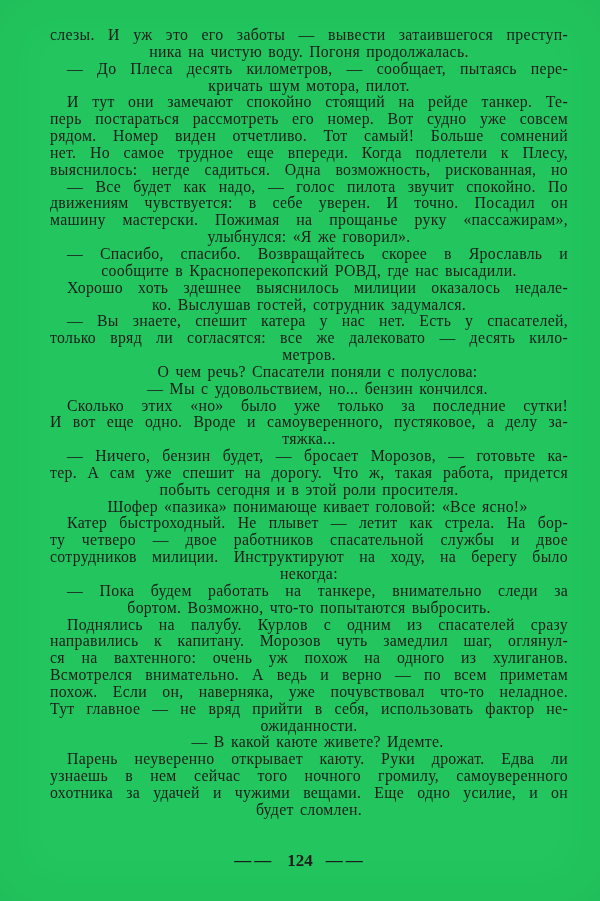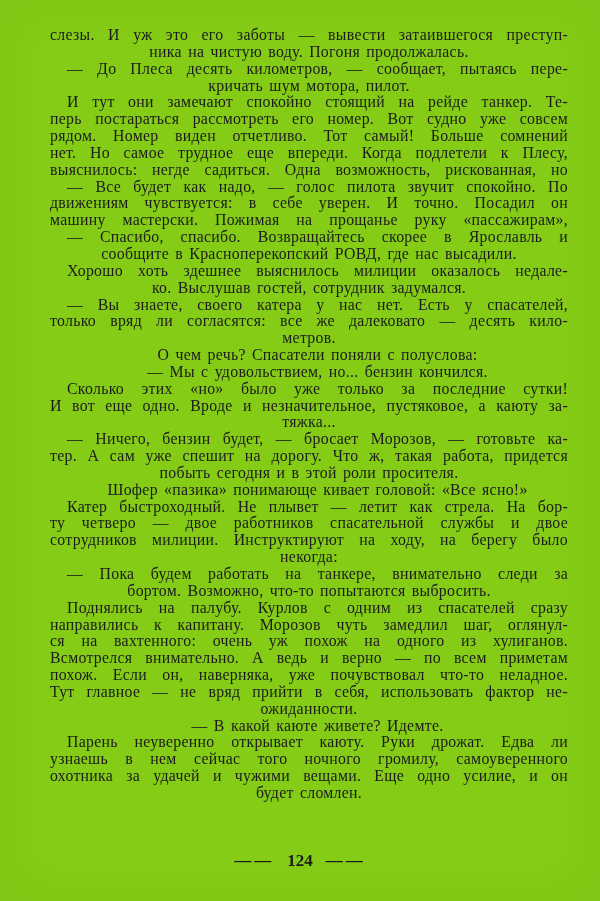--- a/index.html
+++ b/index.html
@@ -5,21 +5,21 @@
   html, body {
     margin: 0;
     padding: 0;
     background: #e9e9e9;
   }
   .page {
     position: relative;
     width: 600px;
     height: 901px;
     margin: 0 auto;
-    background: #84cc16;
+    background: #22c55e;
     box-shadow: inset 0 0 60px rgba(0,0,0,0.045);
     overflow: hidden;
     font-family: "Liberation Serif", "DejaVu Serif", serif;
     color: #1c1c1c;
   }
   .text-block {
     position: absolute;
     left: 50px;
     top: 27px;
     width: 518px;
@@ -70,31 +70,32 @@
     <div class="line i j">— До Плеса десять километров, — сообщает, пытаясь пере-</div>
     <div class="line">кричать шум мотора, пилот.</div>
     <div class="line i j">И тут они замечают спокойно стоящий на рейде танкер. Те-</div>
     <div class="line j">перь постараться рассмотреть его номер. Вот судно уже совсем</div>
     <div class="line j">рядом. Номер виден отчетливо. Тот самый! Больше сомнений</div>
     <div class="line j">нет. Но самое трудное еще впереди. Когда подлетели к Плесу,</div>
     <div class="line j">выяснилось: негде садиться. Одна возможность, рискованная, но</div>
     <div class="line i j">— Все будет как надо, — голос пилота звучит спокойно. По</div>
     <div class="line j">движениям чувствуется: в себе уверен. И точно. Посадил он</div>
     <div class="line j">машину мастерски. Пожимая на прощанье руку «пассажирам»,</div>
+    <div class="line">улыбнулся: «Я же говорил».</div>
     <div class="line i j">— Спасибо, спасибо. Возвращайтесь скорее в Ярославль и</div>
     <div class="line">сообщите в Красноперекопский РОВД, где нас высадили.</div>
     <div class="line i j">Хорошо хоть здешнее выяснилось милиции оказалось недале-</div>
     <div class="line">ко. Выслушав гостей, сотрудник задумался.</div>
-    <div class="line i j">— Вы знаете, своего катера у нас нет. Есть у спасателей,</div>
+    <div class="line i j">— Вы знаете, спешит катера у нас нет. Есть у спасателей,</div>
     <div class="line j">только вряд ли согласятся: все же далековато — десять кило-</div>
     <div class="line">метров.</div>
     <div class="line i">О чем речь? Спасатели поняли с полуслова:</div>
     <div class="line i">— Мы с удовольствием, но... бензин кончился.</div>
     <div class="line i j">Сколько этих «но» было уже только за последние сутки!</div>
-    <div class="line j">И вот еще одно. Вроде и незначительное, пустяковое, а каюту за-</div>
+    <div class="line j">И вот еще одно. Вроде и самоуверенного, пустяковое, а делу за-</div>
     <div class="line">тяжка...</div>
     <div class="line i j">— Ничего, бензин будет, — бросает Морозов, — готовьте ка-</div>
     <div class="line j">тер. А сам уже спешит на дорогу. Что ж, такая работа, придется</div>
     <div class="line">побыть сегодня и в этой роли просителя.</div>
     <div class="line i">Шофер «пазика» понимающе кивает головой: «Все ясно!»</div>
     <div class="line i j">Катер быстроходный. Не плывет — летит как стрела. На бор-</div>
     <div class="line j">ту четверо — двое работников спасательной службы и двое</div>
     <div class="line j">сотрудников милиции. Инструктируют на ходу, на берегу было</div>
     <div class="line">некогда:</div>
     <div class="line i j">— Пока будем работать на танкере, внимательно следи за</div>

